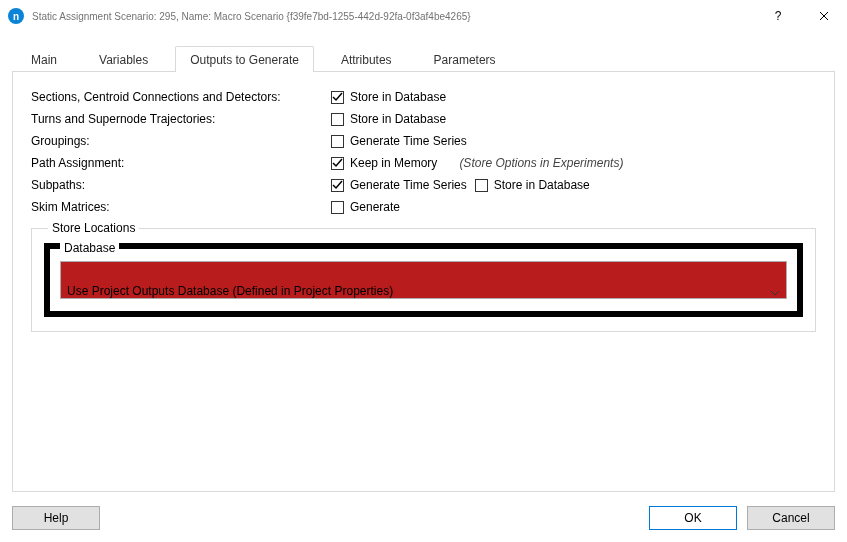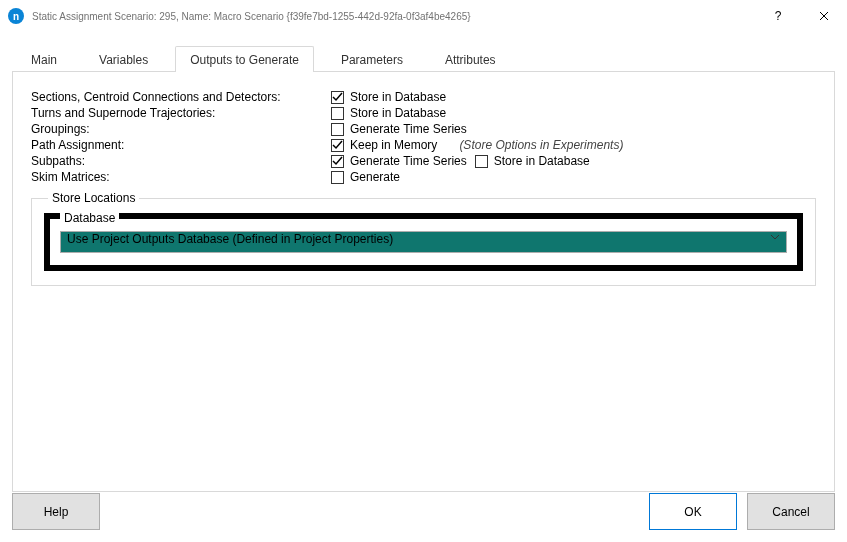--- a/index.html
+++ b/index.html
@@ -92,21 +92,21 @@
       border: 1px solid #d9d9d9;
       border-top: none;
       padding: 18px 18px 14px 18px;
       height: 420px;
       position: relative;
     }
 
     .rows {
       display: grid;
       grid-template-columns: 300px 1fr;
-      row-gap: 2px;
+      row-gap: 8px;
       align-items: center;
     }
     .row-label {
       color: #000;
       white-space: nowrap;
     }
     .row-controls {
       display: flex;
       align-items: center;
       gap: 8px;
@@ -153,42 +153,42 @@
     }
     .inner-group .legend {
       position: absolute;
       top: -8px;
       left: 10px;
       background: #fff;
       padding: 0 4px;
     }
     .combo {
       width: 100%;
-      height: 22px;
+      height: 38px;
       border: 1px solid #adadad;
-      background: #0f766e;
-      display: flex;
-      align-items: flex-start;
+      background: #b91c1c;
+      display: flex;
+      align-items: flex-end;
       padding: 0 6px;
       justify-content: space-between;
     }
     .combo .chev {
       width: 10px; height: 10px;
     }
 
     .footer {
       position: absolute;
       left: 12px;
       right: 12px;
       bottom: 12px;
       display: flex;
       align-items: center;
     }
     .btn {
-      height: 37px;
+      height: 24px;
       min-width: 88px;
       border: 1px solid #adadad;
       background: #e1e1e1;
       display: inline-flex;
       align-items: center;
       justify-content: center;
       padding: 0 10px;
     }
     .btn.primary {
       background: #fff;
@@ -215,22 +215,22 @@
     </div>
   </div>
 </div>
 
 <div class="client">
 
   <div class="tabs">
     <div class="tab"><span>Main</span></div>
     <div class="tab"><span>Variables</span></div>
     <div class="tab active"><span>Outputs to Generate</span></div>
+    <div class="tab"><span>Attributes</span></div>
     <div class="tab"><span>Parameters</span></div>
-    <div class="tab"><span>Attributes</span></div>
   </div>
 
   <div class="tab-body">
 
     <div class="rows">
 
       <div class="row-label">Sections, Centroid Connections and Detectors:</div>
       <div class="row-controls">
         <label class="cb">
           <span class="cb-box">

